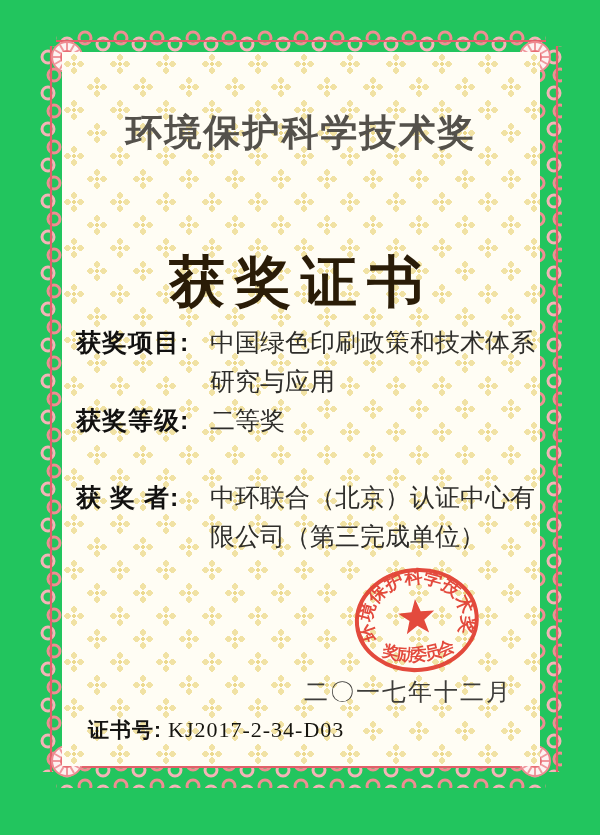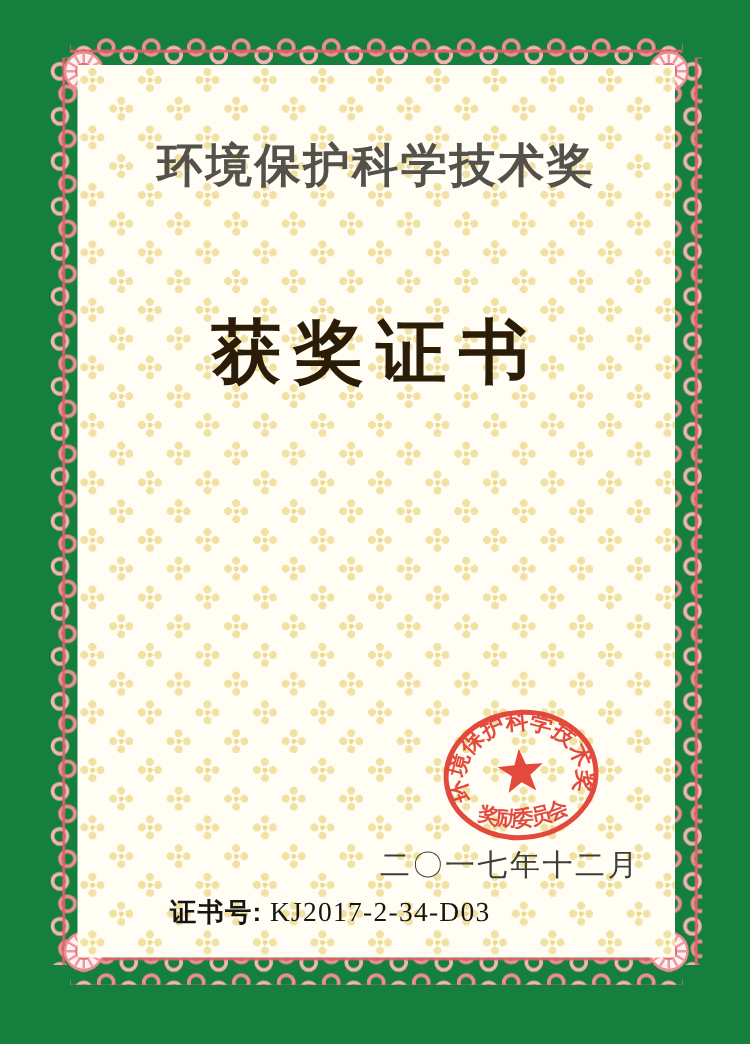--- a/index.html
+++ b/index.html
@@ -4,21 +4,21 @@
 <style>
   html,body{margin:0;padding:0;}
   body{
     width:600px;height:835px;
     background:#ffffff;
     font-family:"Liberation Sans", sans-serif;
     position:relative;overflow:hidden;
   }
   .page{
     position:absolute;left:0;top:0;width:600px;height:835px;
-    background:#15803d;
+    background:#22c55e;
   }
   .cert-frame{
     position:absolute;left:40px;top:30px;width:522px;height:758px;
   }
   .border-svg{position:absolute;left:0;top:0;}
   .cert-inner{
     position:absolute;left:22px;top:22px;width:478px;height:714px;
     background-color:#fffdf4;
     background-image:
       radial-gradient(circle 3.2px at 12px 5.5px,  #f1e2a4 97%, rgba(255,255,255,0) 100%),
@@ -68,21 +68,21 @@
     position:absolute;left:288px;top:514px;width:134px;height:112px;
     transform:rotate(-5deg);opacity:0.92;
   }
   .date-line{
     position:absolute;top:624px;right:28px;
     font-family:Liberation Serif, serif;
     font-size:24px;letter-spacing:2px;color:#3d3c39;
   }
   .certno{
     position:absolute;top:664px;left:26px;
-    display:flex;align-items:baseline;margin-left:48px;
+    display:flex;align-items:baseline;
   }
   .certno-label{
     font-family:"Liberation Sans", sans-serif;
     font-weight:bold;font-size:21px;color:#151412;letter-spacing:1px;
   }
   .certno-value{
     font-family:"Liberation Serif", serif;
     font-weight:normal;font-size:22px;color:#16150f;letter-spacing:1px;
     margin-left:6px;
   }
@@ -133,20 +133,34 @@
       <use href="#rosette" transform="translate(27,731)"></use>
       <use href="#rosette" transform="translate(495,731)"></use>
     </svg>
 
     <div class="cert-inner">
 
       <div class="title1">环境保护科学技术奖</div>
 
       <div class="title2">获奖证书</div>
 
+      <div class="fields">
+        <div class="field-row">
+          <div class="field-label">获奖项目:</div>
+          <div class="field-value">中国绿色印刷政策和技术体系研究与应用</div>
+        </div>
+        <div class="field-row">
+          <div class="field-label">获奖等级:</div>
+          <div class="field-value">二等奖</div>
+        </div>
+        <div class="field-row gap">
+          <div class="field-label">获 奖 者:</div>
+          <div class="field-value">中环联合（北京）认证中心有限公司（第三完成单位）</div>
+        </div>
+      </div>
 
       <svg class="seal" viewBox="0 0 134 112">
         <defs>
           <path id="sealTopArc" d="M 26.2 69.6 A 45 37 0 1 1 107.8 69.6" fill="none"></path>
           <path id="sealBottomArc" d="M 29 86 Q 67 102 105 86" fill="none"></path>
         </defs>
         <ellipse cx="67" cy="54" rx="60" ry="50" fill="none" stroke="#e13b2e" stroke-width="4"></ellipse>
         <polygon fill="#e13b2e" points="67,33 71.6,45.7 85.1,46.1 74.4,54.4 78.2,67.4 67,59.8 55.8,67.4 59.6,54.4 48.9,46.1 62.4,45.7"></polygon>
         <text font-family="Liberation Serif, serif" font-size="18" font-weight="bold" fill="#e13b2e">
           <textPath href="#sealTopArc" startOffset="0" textLength="162" lengthAdjust="spacing">环境保护科学技术奖</textPath>

